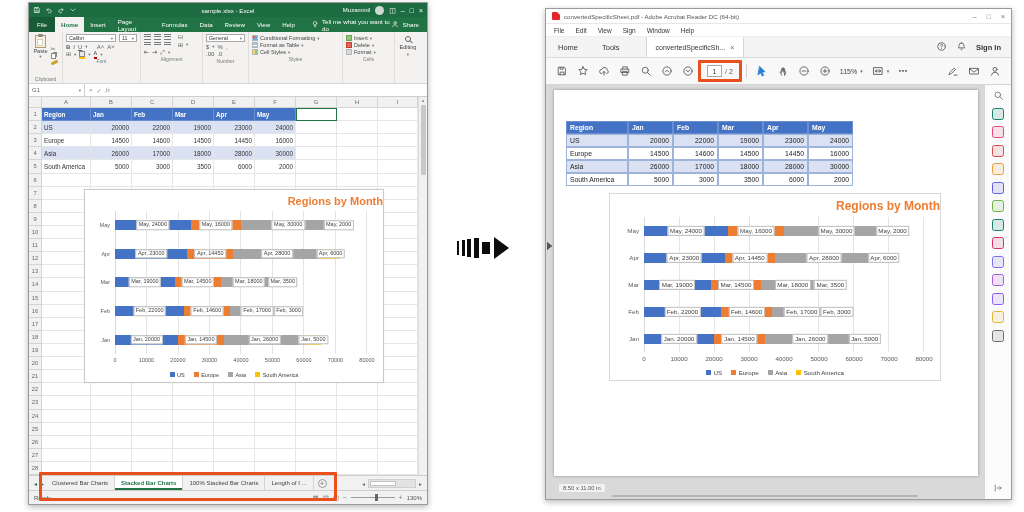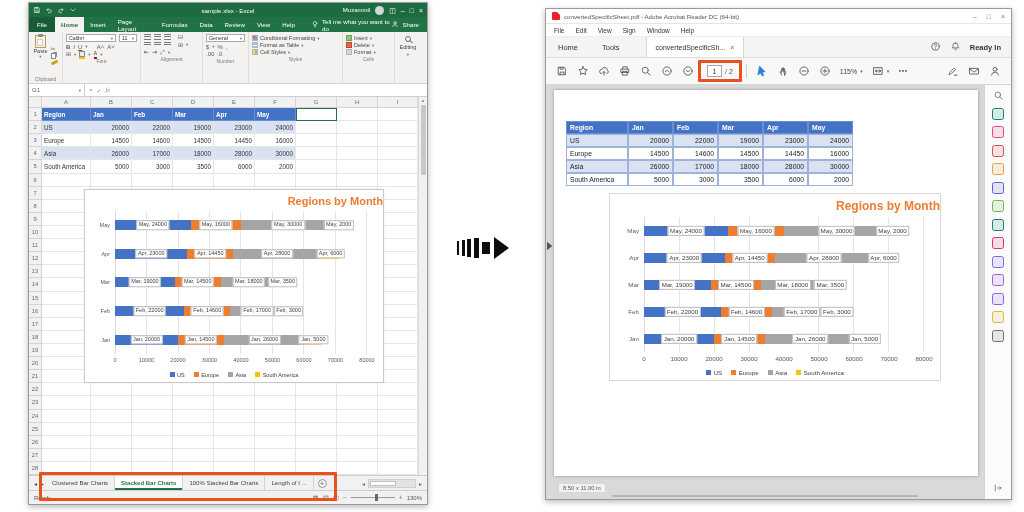--- a/index.html
+++ b/index.html
@@ -915,21 +915,21 @@
             </svg>
           </span></span>
       <span id="bell-ic-slot"><span class="ic">
             <svg width="11" height="11" viewBox="0 0 16 16">
               <g fill="none" stroke="#5b5b5b" stroke-width="1.2" stroke-linecap="round" stroke-linejoin="round">
                 <path d="M8 2.8a3.6 3.6 0 0 1 3.6 3.6c0 2.8 1.1 3.6 1.1 3.6H3.3s1.1-.8 1.1-3.6A3.6 3.6 0 0 1 8 2.8z"></path>
                 <path d="M7 11.8a1 1 0 0 0 2 0"></path>
               </g>
             </svg>
           </span></span>
-      <span class="signin">Ready In</span>
+      <span class="signin">Sign In</span>
     </div>
   </div>
   <div class="pd-toolbar" id="pd-toolbar">
       <span class="ic">
         <svg width="12" height="12" viewBox="0 0 16 16">
           <g fill="none" stroke="#5b5b5b" stroke-width="1.2" stroke-linecap="round" stroke-linejoin="round">
             <path d="M3.5 3h7.5L12.5 4.5V13H3.5z"></path>
             <path d="M5.5 3v2.5h4V3M5.5 13V9.5h5V13"></path>
           </g>
         </svg>

